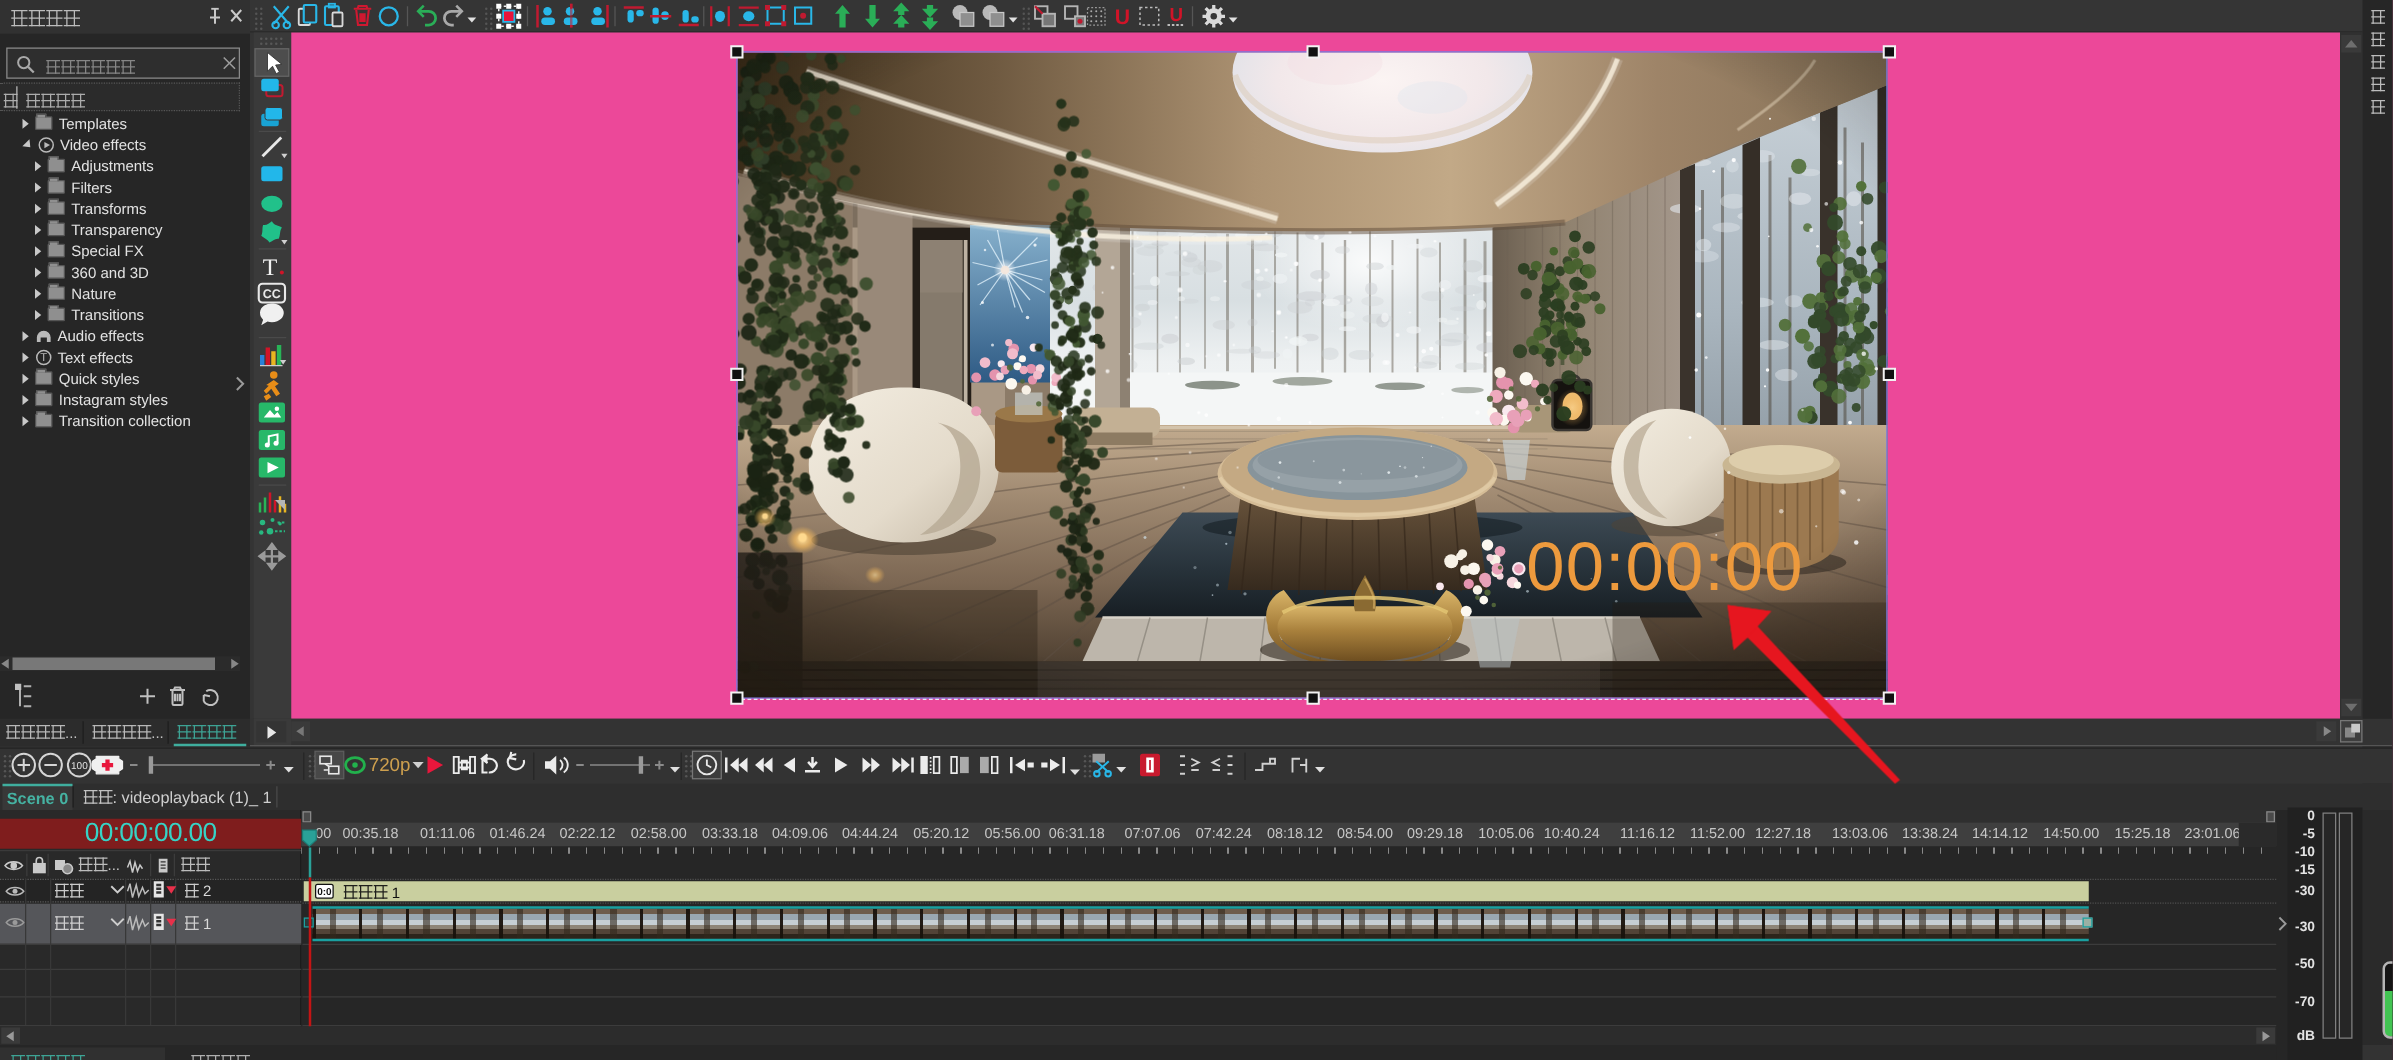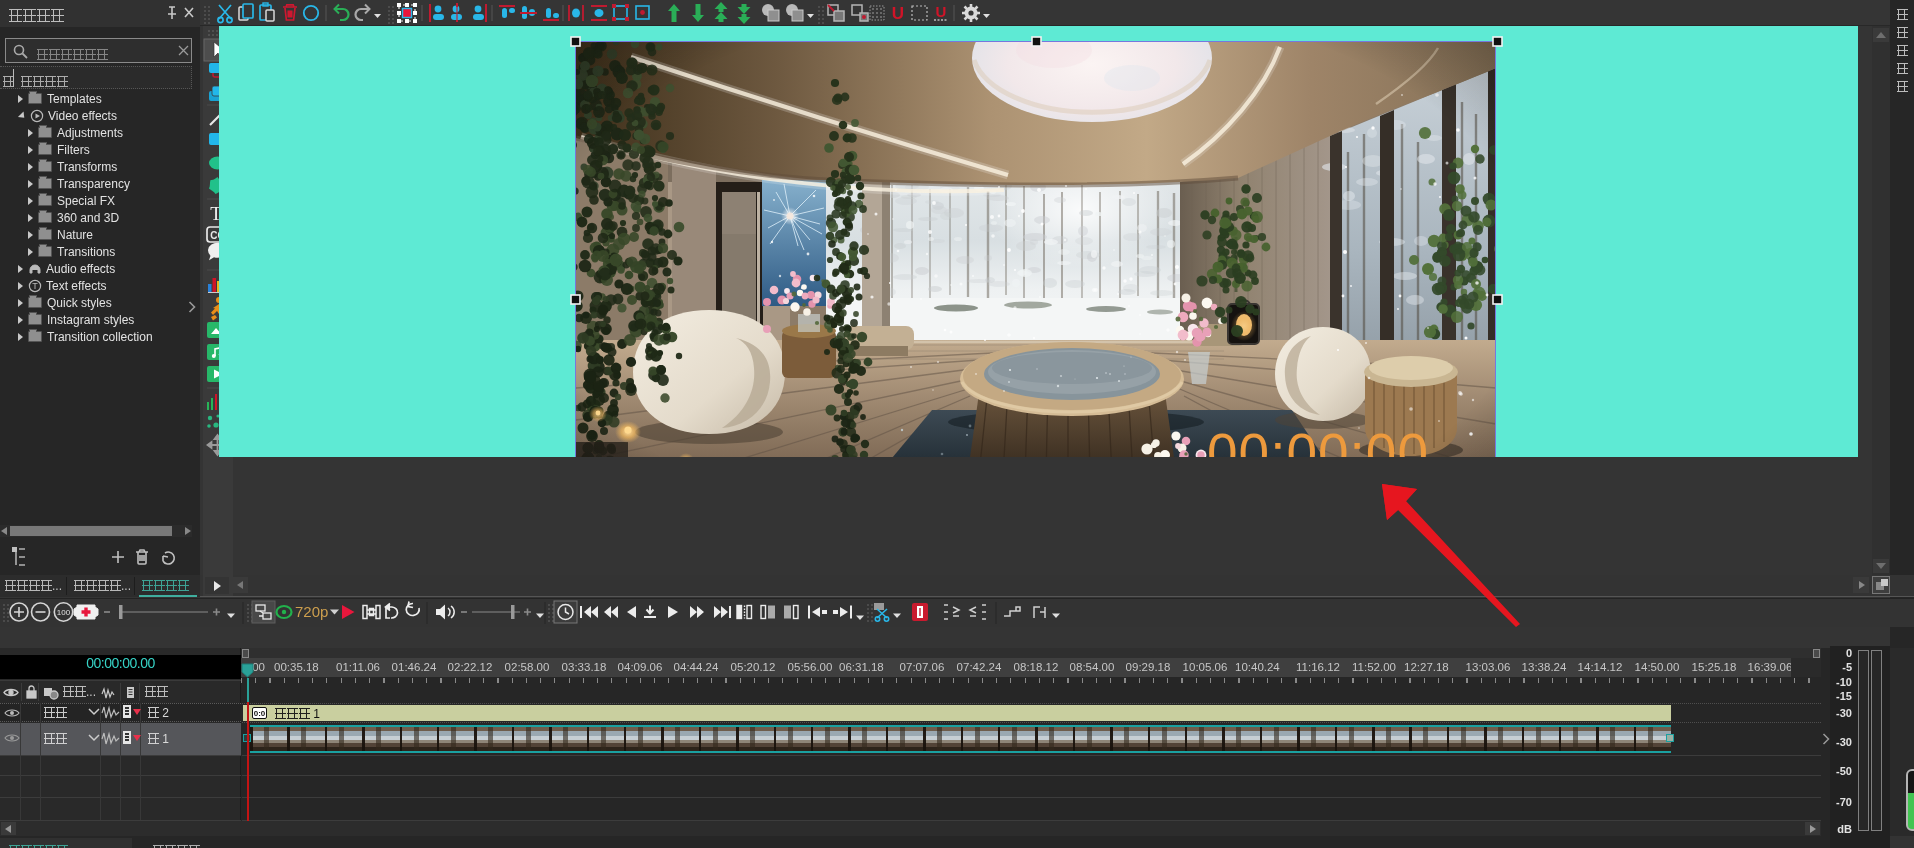--- a/index.html
+++ b/index.html
@@ -392,21 +392,21 @@
           <circle cx="13" cy="399" r="2.6"></circle>
           <path d="M17,399 h8 M19,392 h6" stroke="#28b880" stroke-width="1.6" stroke-dasharray="2 1.5"></path>
         </g>
  <g stroke="#9a9a9a" stroke-width="1.8" fill="#9a9a9a">
           <path d="M14.5,412 v14 M7.5,419 h14"></path>
           <path d="M14.5,409 l3,4 h-6 z M14.5,429 l3,-4 h-6 z M4.5,419 l4,-3 v6 z M24.5,419 l-4,-3 v6 z"></path>
         </g>
 </svg>
 </div>
 
-<div class="abs" id="canvas" style="left:219px;top:26px;width:1639px;height:431px;background:#5eead4;overflow:hidden">
+<div class="abs" id="canvas" style="left:233px;top:26px;width:1639px;height:549px;background:#ec4899;overflow:hidden">
       <svg class="abs" id="preview" style="left:357px;top:16px" width="920" height="516" viewBox="0 0 920 516">
 <defs>
 <linearGradient id="gCeil" x1="0" y1="0" x2="1" y2="0">
             <stop offset="0" stop-color="#3e2f1a"></stop>
             <stop offset=".22" stop-color="#6e5940"></stop>
             <stop offset=".45" stop-color="#ac9272"></stop>
             <stop offset=".62" stop-color="#c2a987"></stop>
             <stop offset=".8" stop-color="#9e8468"></stop>
             <stop offset="1" stop-color="#857157"></stop>
           </linearGradient>
@@ -2133,25 +2133,31 @@
         </g>
  <path d="M996,3 v22" stroke="#262626"></path>
  <g stroke="#d0d0d0" stroke-width="1.5" fill="none">
           <path d="M1004,17 h6 v-5 h6 M1016,8 h4 v4 h-4 z"></path>
           <path d="M1034,19 v-11 h6 M1040,13 h5 m0,-5 v11"></path>
         </g>
  <path d="M1052,14.5 l8,0 -4,4.5 z" fill="#e0e0e0"></path>
 </svg>
 </div>
 
+<div class="abs" id="scenerow" style="left:0;top:627px;width:1914px;height:21px;background:#2e2e2e;font-size:13px">
+ <div class="abs" style="left:2px;top:0;width:56px;height:21px;background:#383838;border-top:2px solid #3fae9e;color:#45b2a2;font-weight:bold;text-align:center;line-height:19px">Scene 0</div>
+ <span class="abs" style="left:58px;top:2px;width:1px;height:17px;background:#1e1e1e"></span>
+ <span class="abs" style="left:66px;top:3px;color:#cfcfcf"><i class="cj"></i><i class="cj"></i>: videoplayback (1)_ 1</span>
+ <span class="abs" style="left:221px;top:2px;width:1px;height:17px;background:#4a4a4a"></span>
+</div>
 
 <div class="abs" id="timeline" style="left:0;top:648px;width:1914px;height:200px;background:#262626">
 
  <div class="abs" style="left:0;top:0;width:241px;height:174px;background:#292929;border-right:1px solid #1c1c1c">
-  <div class="abs" style="left:0;top:7px;width:241px;height:24px;background:#000000;text-align:center;font-size:14px;letter-spacing:-.5px;color:#36d3c6">00:00:00.00</div>
+  <div class="abs" style="left:0;top:7px;width:241px;height:24px;background:#7f1d1d;text-align:center;font-size:21px;letter-spacing:-.5px;color:#36d3c6">00:00:00.00</div>
 
   <div class="abs" style="left:0;top:32px;width:241px;height:22px;border-top:1px solid #3a3a3a;color:#c9c9c9;font-size:12px">
    <svg class="abs" style="left:3px;top:4px" width="136" height="15" viewBox="0 0 136 15">
     <g stroke="#c9c9c9" fill="none" stroke-width="1.3">
      <path d="M1,7.5 C4,3.5 12,3.5 15,7.5 C12,11.5 4,11.5 1,7.5 Z"></path>
               <circle cx="8" cy="7.5" r="2" fill="#c9c9c9"></circle>
      <rect x="24" y="6" width="9" height="7" fill="#c9c9c9"></rect>
               <path d="M26,6 v-2.5 a2.5,2.5 0 0 1 5,0 v2.5"></path>
      <rect x="41" y="3" width="8" height="8" fill="#c9c9c9" stroke="none"></rect>
               <circle cx="51" cy="10" r="4" fill="#888" stroke="#c9c9c9"></circle>
@@ -2208,21 +2214,21 @@
   <span class="abs" style="left:937px;top:3px;width:54px;text-align:center">10:05.06</span>
   <span class="abs" style="left:994px;top:3px;width:54px;text-align:left">10:40.24</span>
   <span class="abs" style="left:1050px;top:3px;width:54px;text-align:center">11:16.12</span>
   <span class="abs" style="left:1106px;top:3px;width:54px;text-align:center">11:52.00</span>
   <span class="abs" style="left:1163px;top:3px;width:54px;">12:27.18</span>
   <span class="abs" style="left:1220px;top:3px;width:54px;text-align:center">13:03.06</span>
   <span class="abs" style="left:1276px;top:3px;width:54px;text-align:center">13:38.24</span>
   <span class="abs" style="left:1332px;top:3px;width:54px;text-align:center">14:14.12</span>
   <span class="abs" style="left:1389px;top:3px;width:54px;text-align:center">14:50.00</span>
   <span class="abs" style="left:1446px;top:3px;width:54px;text-align:center">15:25.18</span>
-  <span class="abs" style="left:1502px;top:3px;width:54px;text-align:center">16:39.06</span>
+  <span class="abs" style="left:1502px;top:3px;width:54px;text-align:center">23:01.06</span>
   <div class="abs" style="left:1550px;top:0;width:30px;height:19px;background:#2a2a2a"></div>
  </div>
  <div class="abs" style="left:241px;top:30px;width:1580px;height:5px;background:repeating-linear-gradient(90deg,#8a8a8a 0 1px,transparent 1px 14.25px)"></div>
 
  <div class="abs" style="left:242px;top:55px;width:1579px;height:1px;border-top:1px dotted #4e4e4e"></div>
  <div class="abs" style="left:242px;top:74px;width:1579px;height:1px;border-top:1px dotted #4e4e4e"></div>
  <div class="hl" style="left:242px;top:107px;width:1579px"></div>
  <div class="hl" style="left:242px;top:127px;width:1579px"></div>
  <div class="hl" style="left:242px;top:149px;width:1579px"></div>
  <div class="hl" style="left:242px;top:172px;width:1579px"></div>

